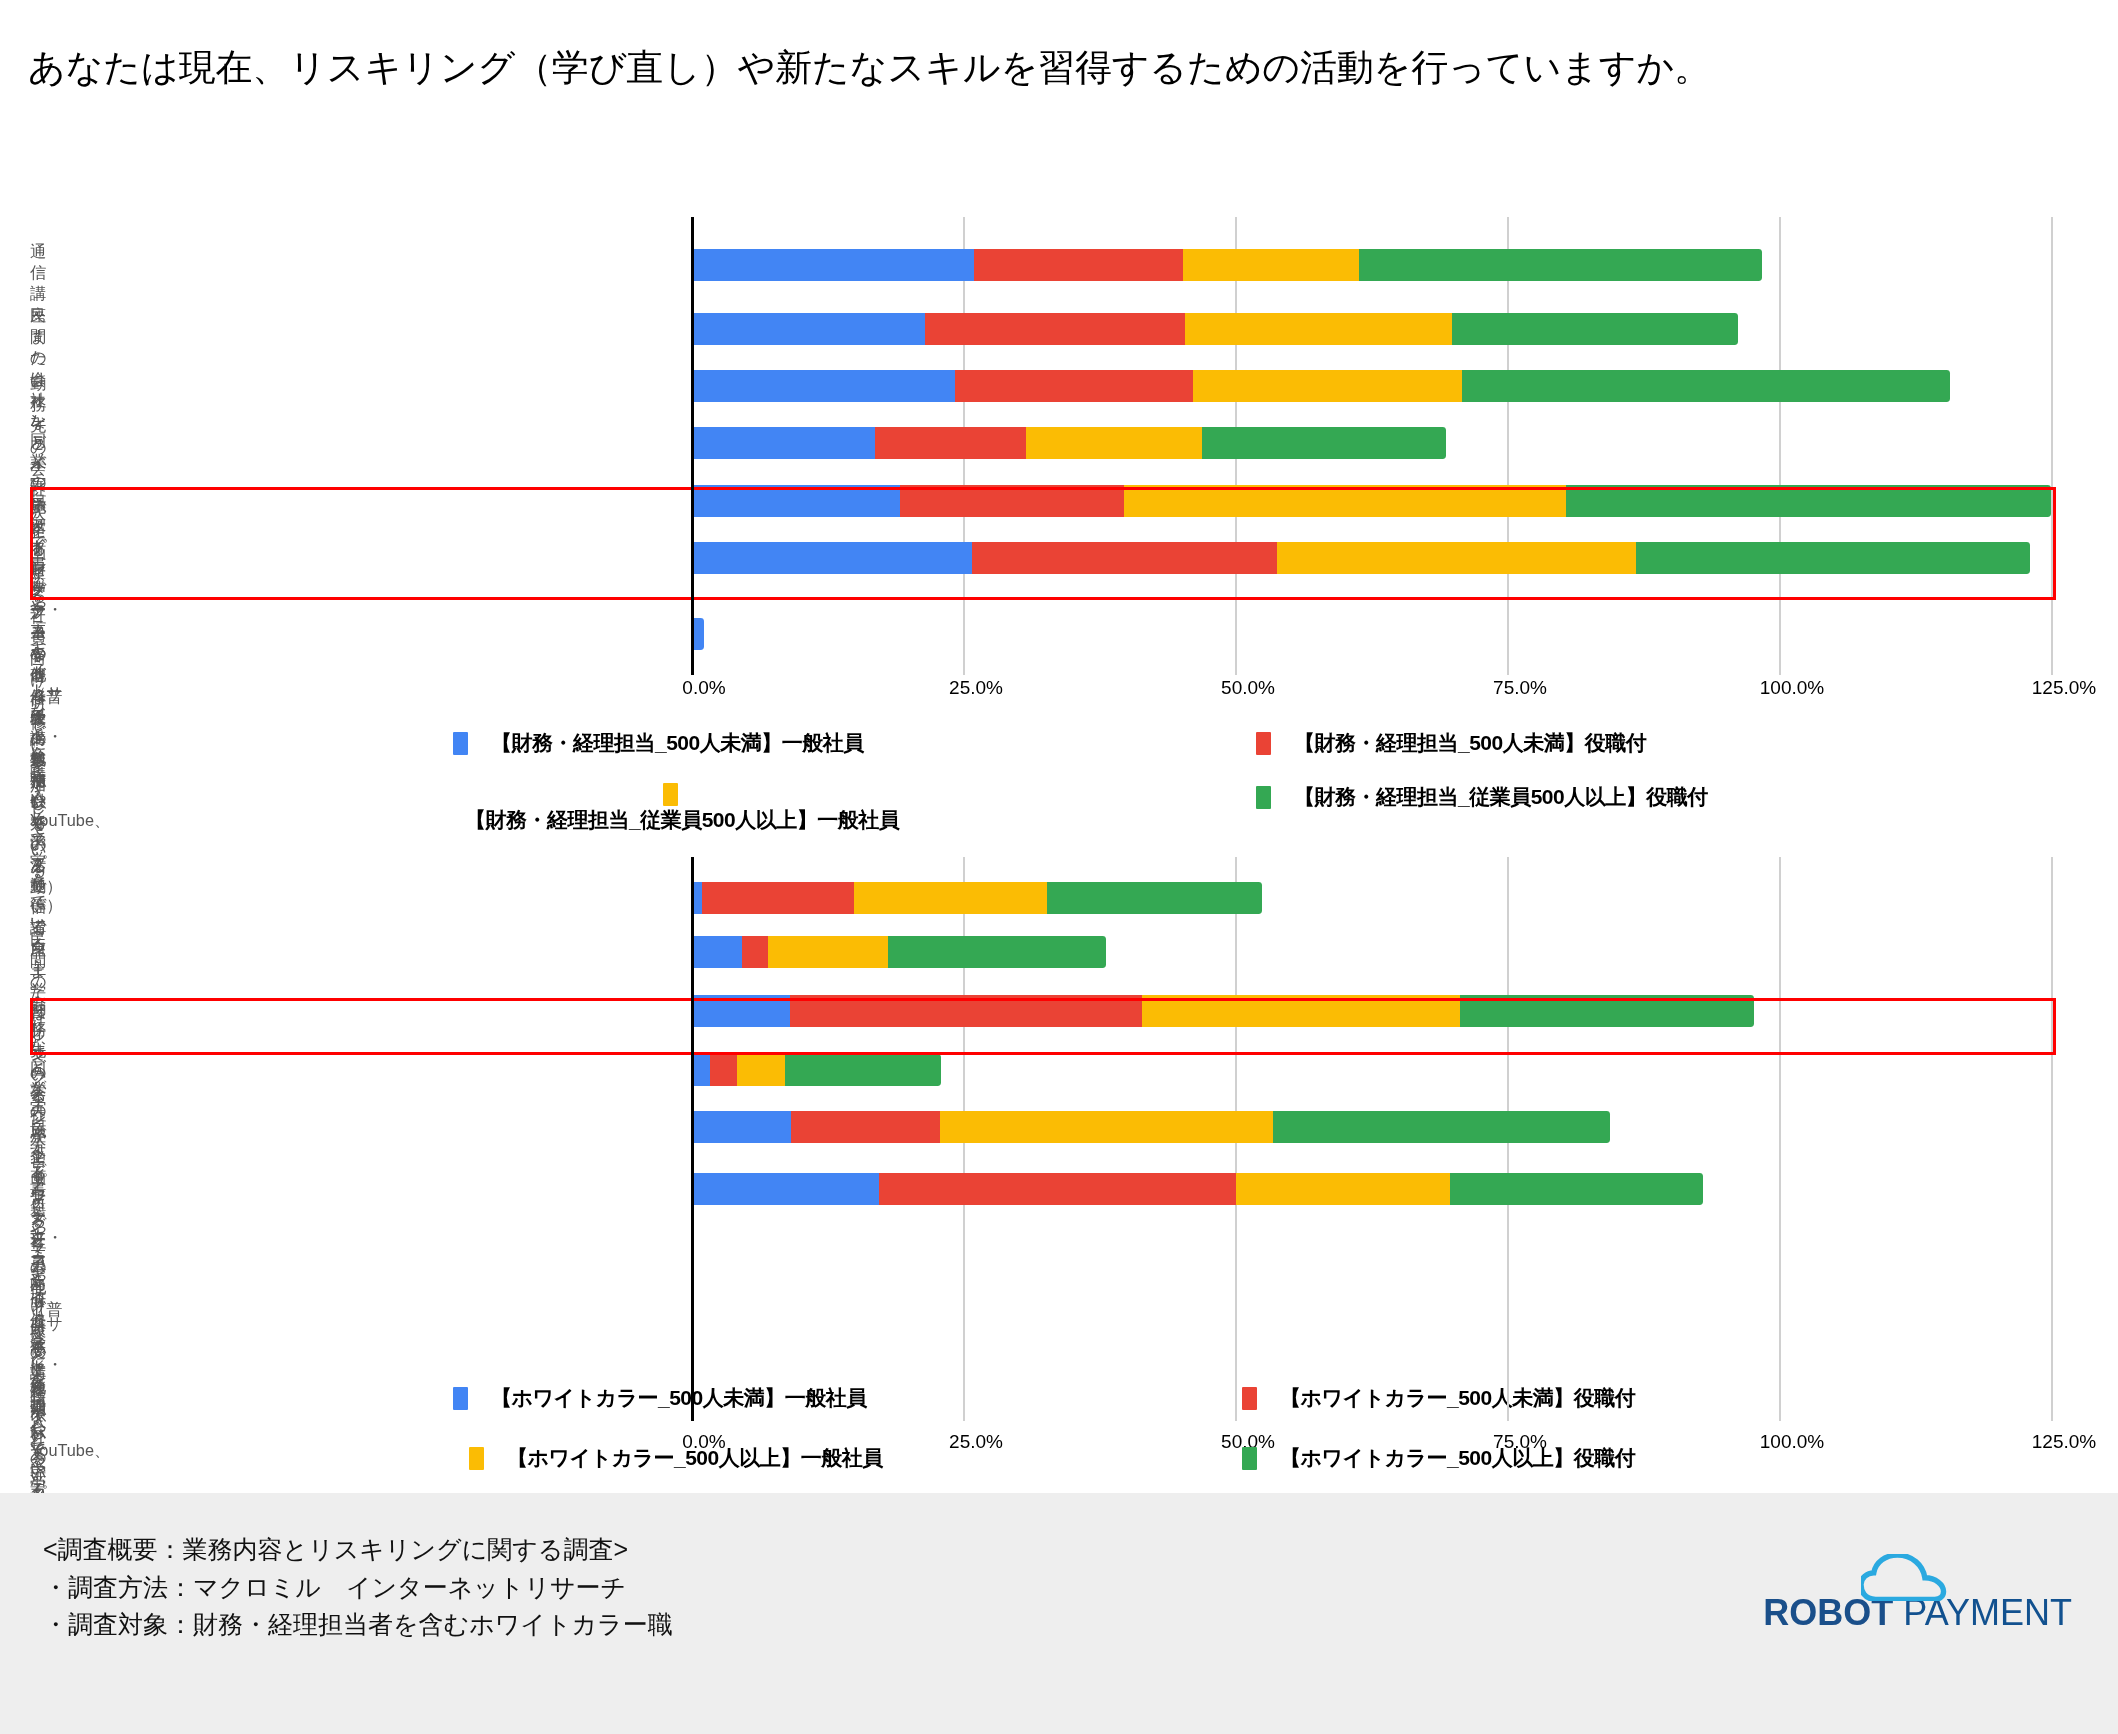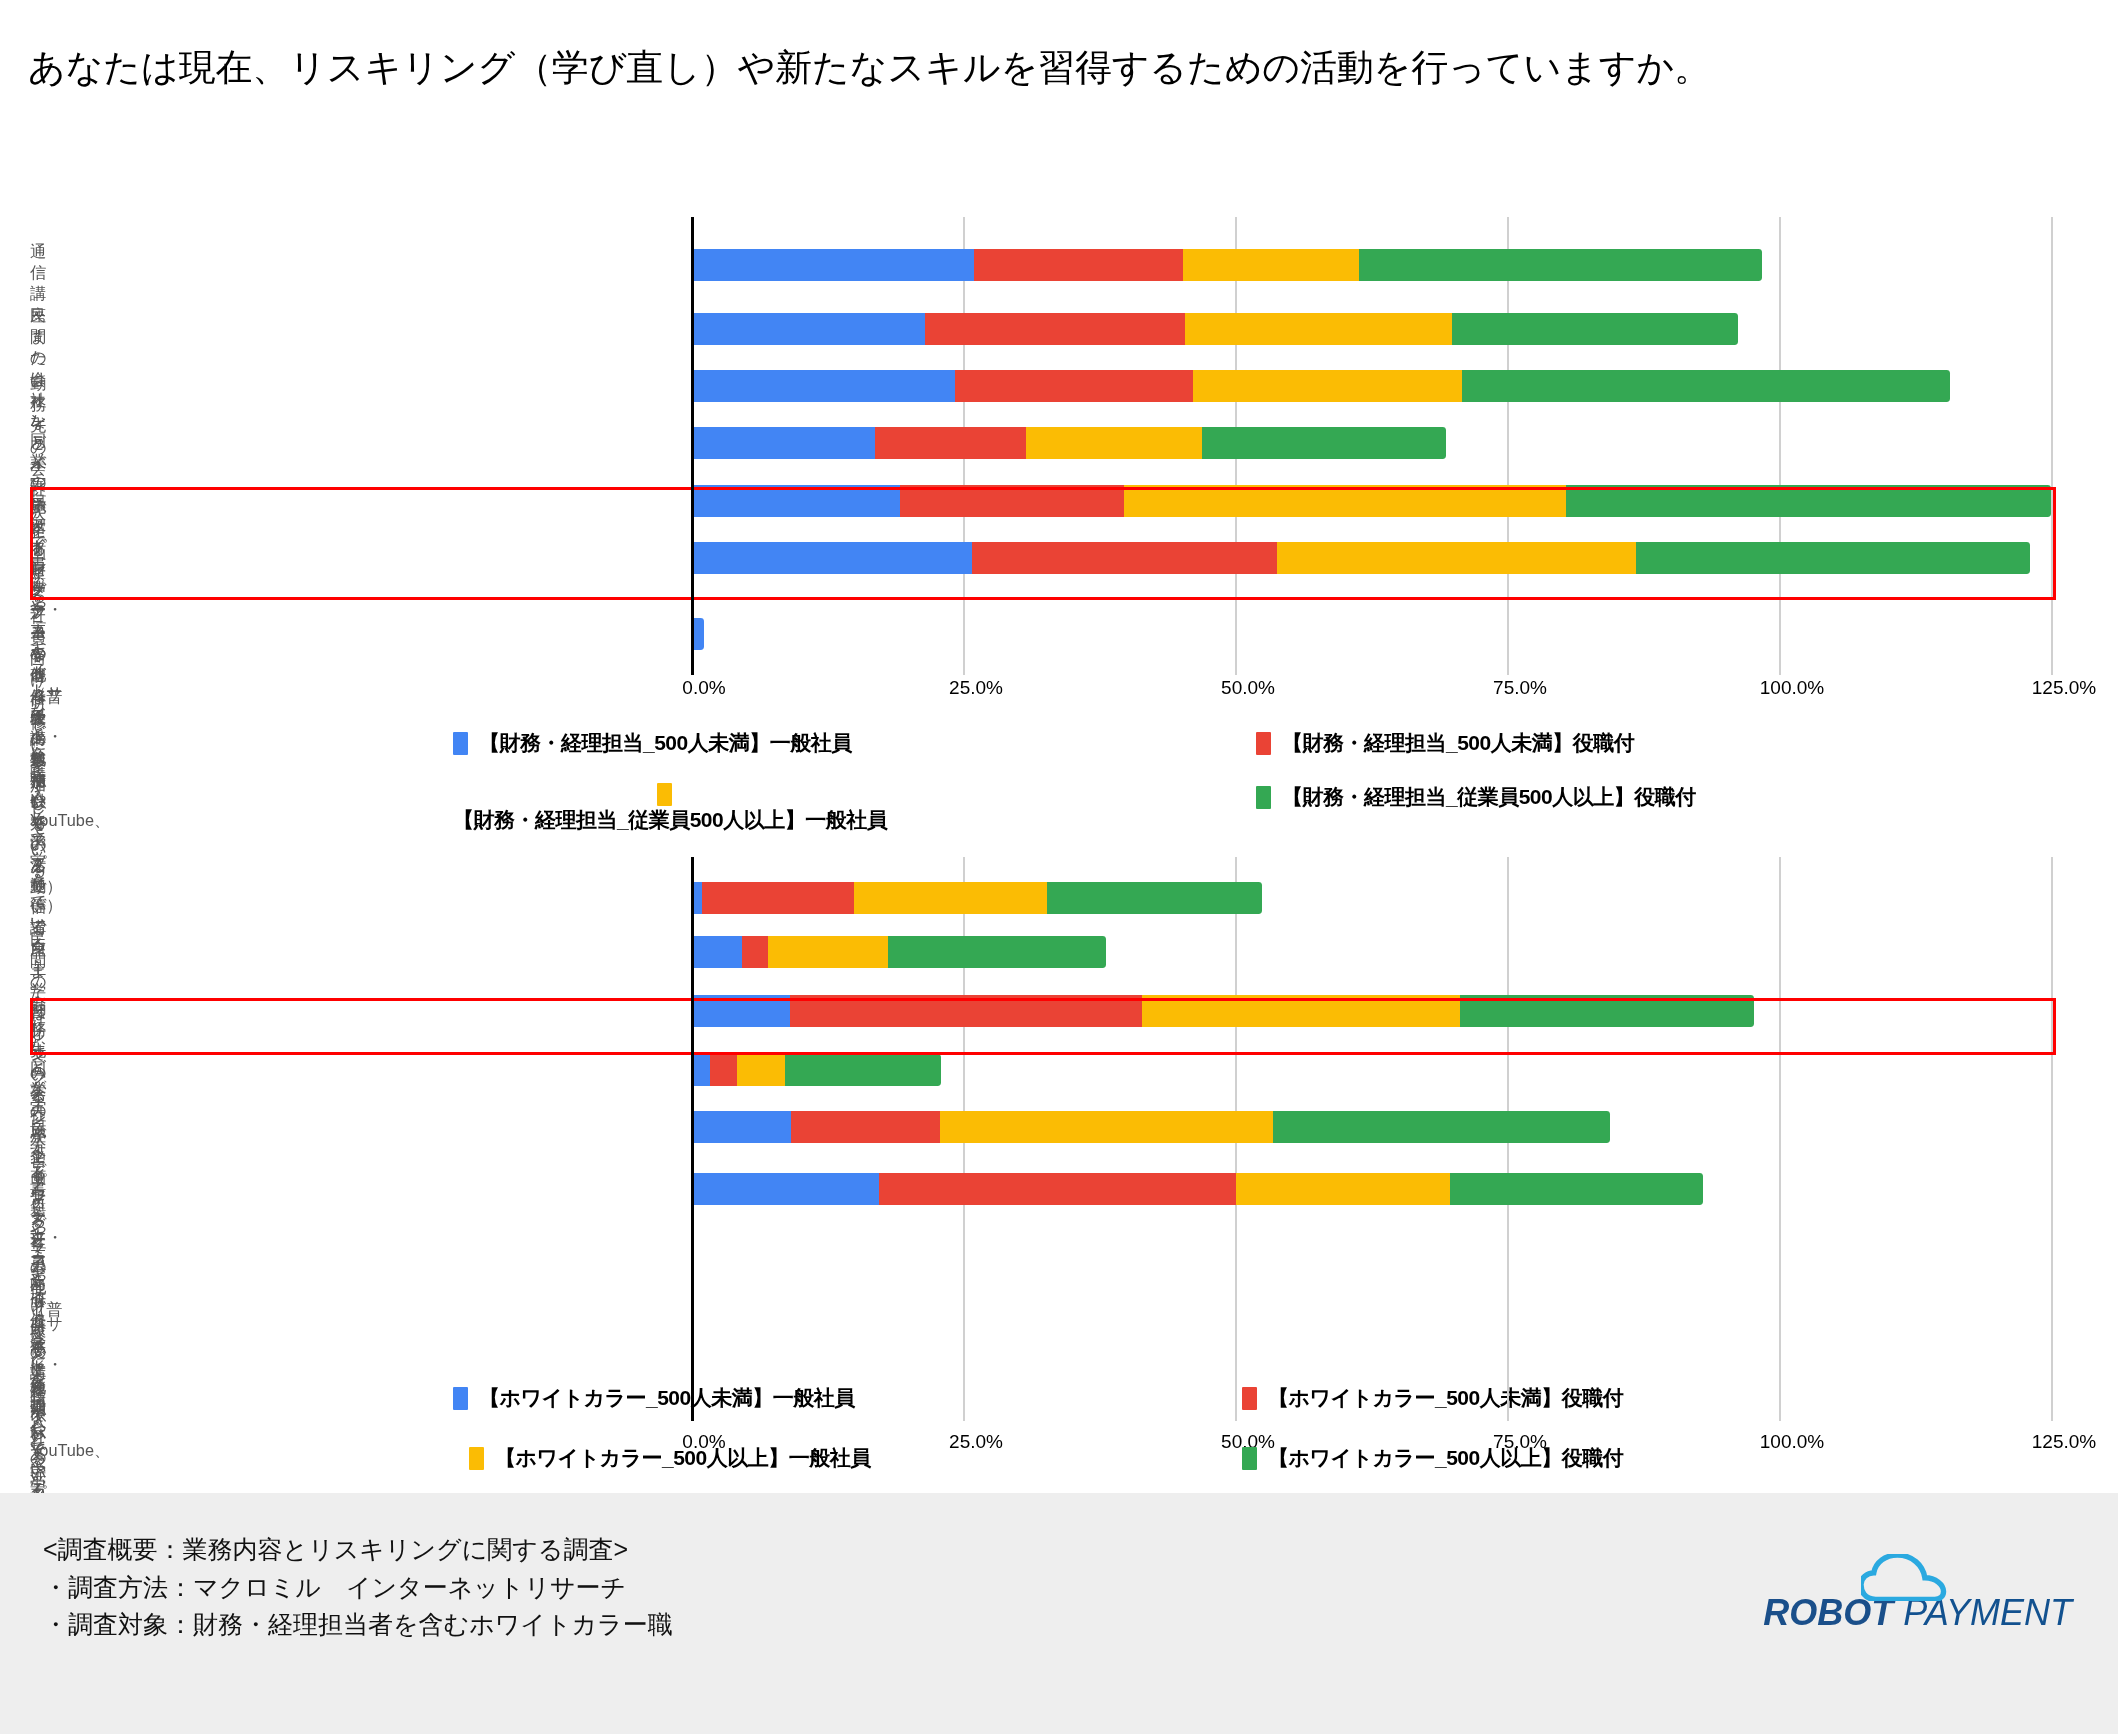--- a/index.html
+++ b/index.html
@@ -82,20 +82,21 @@
     width: 15px; height: 23px;
     margin-right: 11px;
     flex: none;
     border-radius: 1px;
   }
   .legend-text {
     font-size: 21px;
     color: #000000;
     font-weight: 600;
     letter-spacing: -0.5px;
+    margin-left: 12px;
   }
 
   
   .footer {
     position: absolute;
     left: 0; top: 1493px;
     width: 2119px; height: 241px;
     background: #eeeeee;
   }
   .footer-lines {
@@ -112,21 +113,20 @@
     right: 47px; top: 99px;
     display: flex;
     align-items: flex-end;
   }
   .logo-cloud { position: absolute; left: 98px; top: -38px; }
   .logo-text {
     font-size: 36px;
     font-weight: 700;
     color: #1a4f8a;
     letter-spacing: 0px;
-    font-style: italic;
   }
   .logo-text .light { font-weight: 400; color: #12518f; }
 </style>
 </head>
 <body>
 
 <div id="root">
 
   <div class="title">あなたは現在、リスキリング（学び直し）や新たなスキルを習得するための活動を行っていますか。</div>
 

